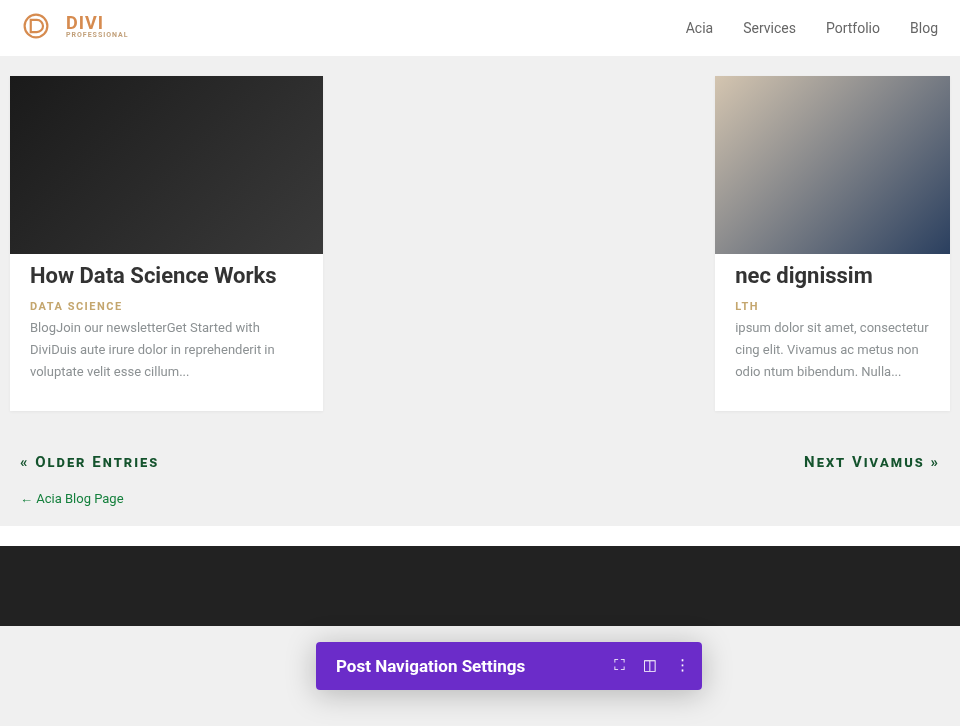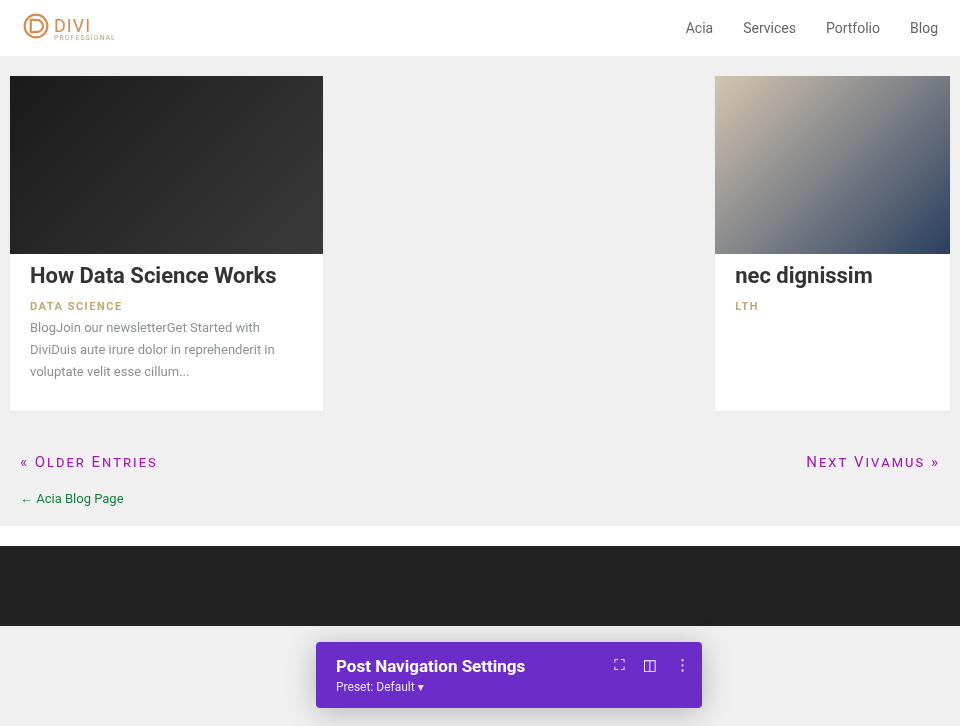--- a/index.html
+++ b/index.html
@@ -1,34 +1,34 @@
 <!DOCTYPE html>
 <html><head>
 <meta charset="utf-8">
 <style>
 *{box-sizing:border-box;margin:0;padding:0;font-family:-apple-system,BlinkMacSystemFont,"Segoe UI",Roboto,sans-serif}
 body{background:#f0f0f0;width:960px;height:726px;overflow:hidden;position:relative}
 .page{background:#fff;width:100%}
 .header{display:flex;align-items:center;justify-content:space-between;padding:12px 22px;background:#fff}
-.logo{display:flex;align-items:center;gap:4px;color:#d68b4f;font-weight:400;font-size:18px;letter-spacing:1px}
+.logo{display:flex;align-items:flex-start;gap:16px;color:#d68b4f;font-weight:700;font-size:18px;letter-spacing:1px}
 .logo-sub{font-size:7px;letter-spacing:1px;color:#c2a07a;display:block;margin-top:-2px}
 .logo-icon svg{width:28px;height:28px}
 .nav{display:flex;gap:30px}
 .nav a{color:#666;text-decoration:none;font-size:14px}
 .content-area{background:#f0f0f0;padding:20px 10px;display:flex;gap:16px}
 .card{background:#fff;flex:1;padding:0 0 20px 0;box-shadow:0 1px 3px rgba(0,0,0,.05)}
 .card-img{width:100%;height:178px;background:#333;object-fit:cover}
 .card-body{padding:8px 20px}
 .card-title{color:#333;font-size:22px;font-weight:700;margin-bottom:10px;line-height:1.25}
 .card-cat{color:#c4a66e;font-size:11px;font-weight:700;letter-spacing:1.5px;text-transform:uppercase;margin-bottom:4px}
 .card-text{color:#8c9193;font-size:13px;line-height:1.7}
 .card-img.left{background:linear-gradient(135deg,#1a1a1a,#3a3a3a)}
 .card-img.right{background:linear-gradient(135deg,#d4c5b0,#2a3f5f)}
 .pagination{display:flex;justify-content:space-between;padding:22px 20px 14px;background:#f0f0f0}
-.pagination span{color:#a21caf;font-size:15px;font-weight:400;letter-spacing:2px;font-variant:small-caps}
+.pagination span{color:#14532d;font-size:15px;font-weight:700;letter-spacing:2px;font-variant:small-caps}
 .back-link{padding:6px 20px 20px;background:#f0f0f0;color:#15803d;font-size:13px}
 .footer-dark{background:#222;height:80px;margin-top:20px}
 
 .panel{position:absolute;top:16px;left:316px;width:386px;background:#fff;box-shadow:0 4px 30px rgba(0,0,0,.25);z-index:10;border-radius:4px;overflow:hidden}
 .panel-hd{background:#6b2cc9;color:#fff;padding:14px 20px}
 .panel-title{font-size:17px;font-weight:700}
 .panel-preset{font-size:12px;opacity:.85;margin-top:4px}
 .panel-hd-icons{position:absolute;top:14px;right:12px;display:flex;gap:18px}
 .panel-hd-icons span{cursor:pointer;font-size:15px}
 .panel-wrap{position:relative}
@@ -66,39 +66,39 @@
         <div class="card-cat">DATA SCIENCE</div>
         <div class="card-text">BlogJoin our newsletterGet Started with DiviDuis aute irure dolor in reprehenderit in voluptate velit esse cillum...</div>
       </div>
     </div>
     <div style="flex:1.15"></div>
     <div class="card" style="flex:0.75">
       <div class="card-img right"></div>
       <div class="card-body">
         <div class="card-title">nec dignissim</div>
         <div class="card-cat">LTH</div>
+        <div class="card-text">ipsum dolor sit amet, consectetur cing elit. Vivamus ac metus non odio ntum bibendum. Nulla...</div>
       </div>
     </div>
   </div>
 
   <div class="pagination">
     <span>« Older Entries</span>
     <span>Next Vivamus »</span>
   </div>
 
   <div class="back-link">← Acia Blog Page</div>
 
   <div class="footer-dark"></div>
 </div>
 
 <div class="panel-wrap">
 <div class="panel">
   <div class="panel-hd">
     <div class="panel-title">Post Navigation Settings</div>
-    <div class="panel-preset">Preset: Default ▾</div>
     <div class="panel-hd-icons">
       <span>⛶</span>
       <span>◫</span>
       <span>⋮</span>
     </div>
   </div>
 
 </div>
 </div>
 

